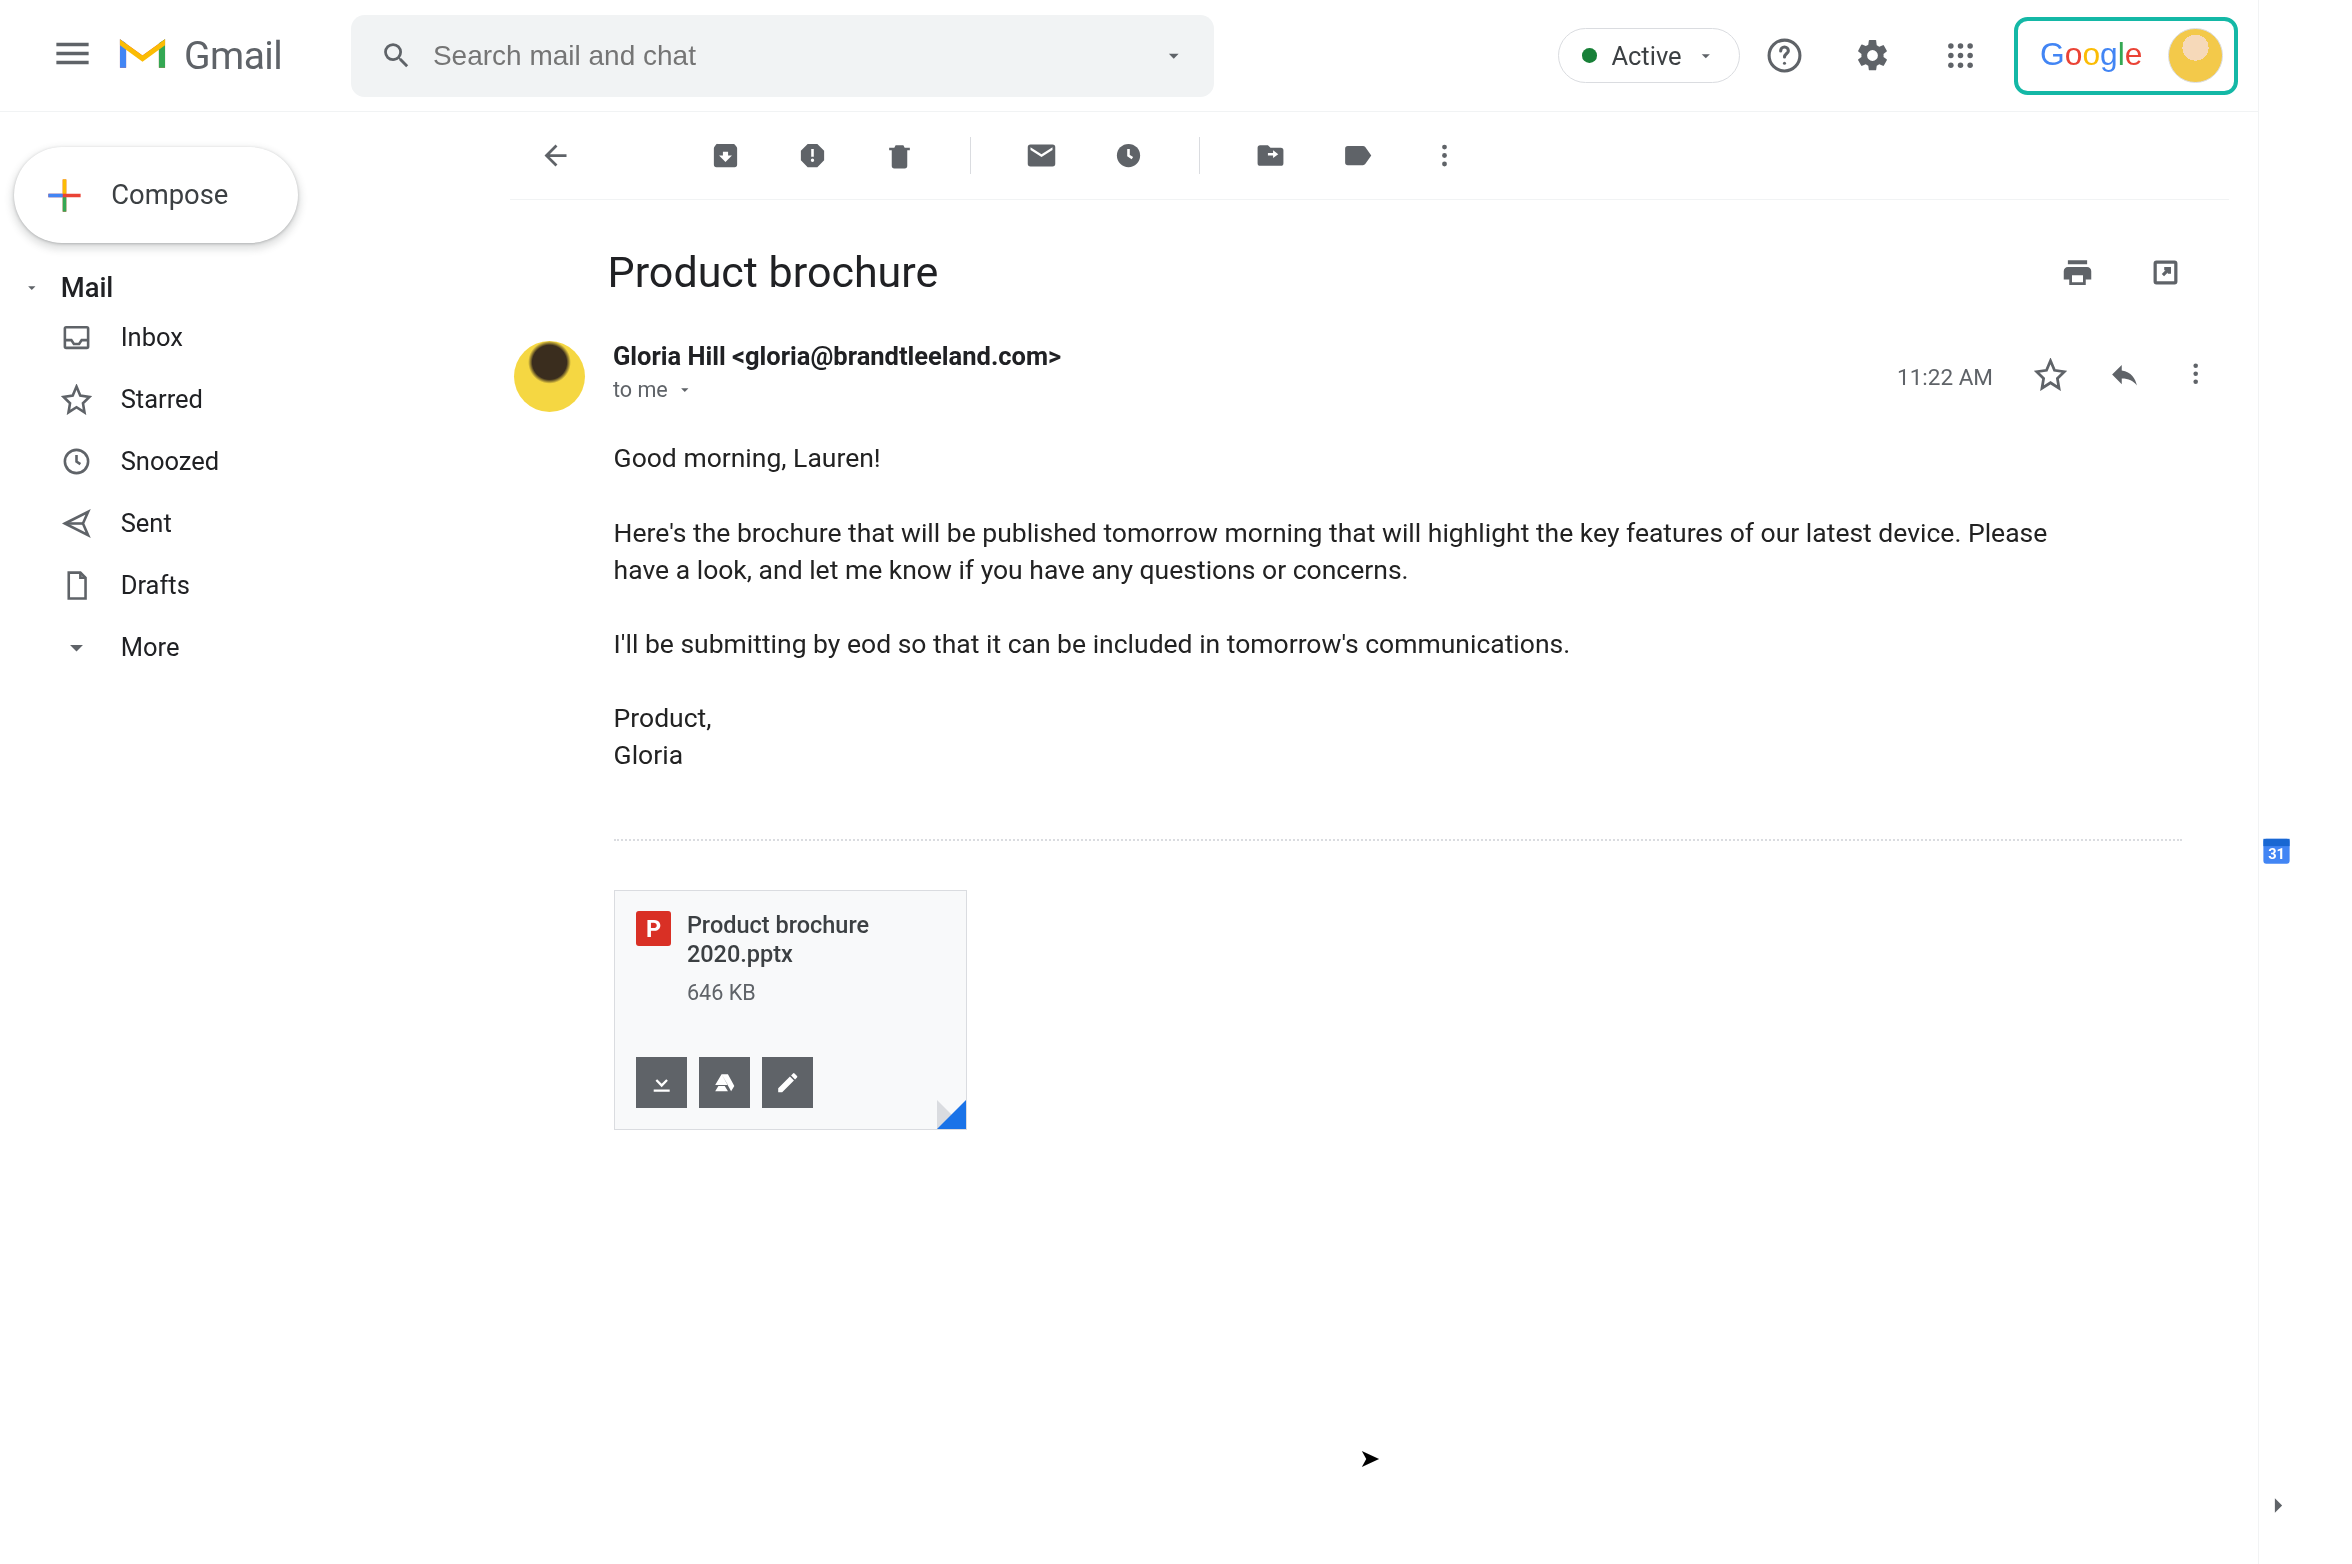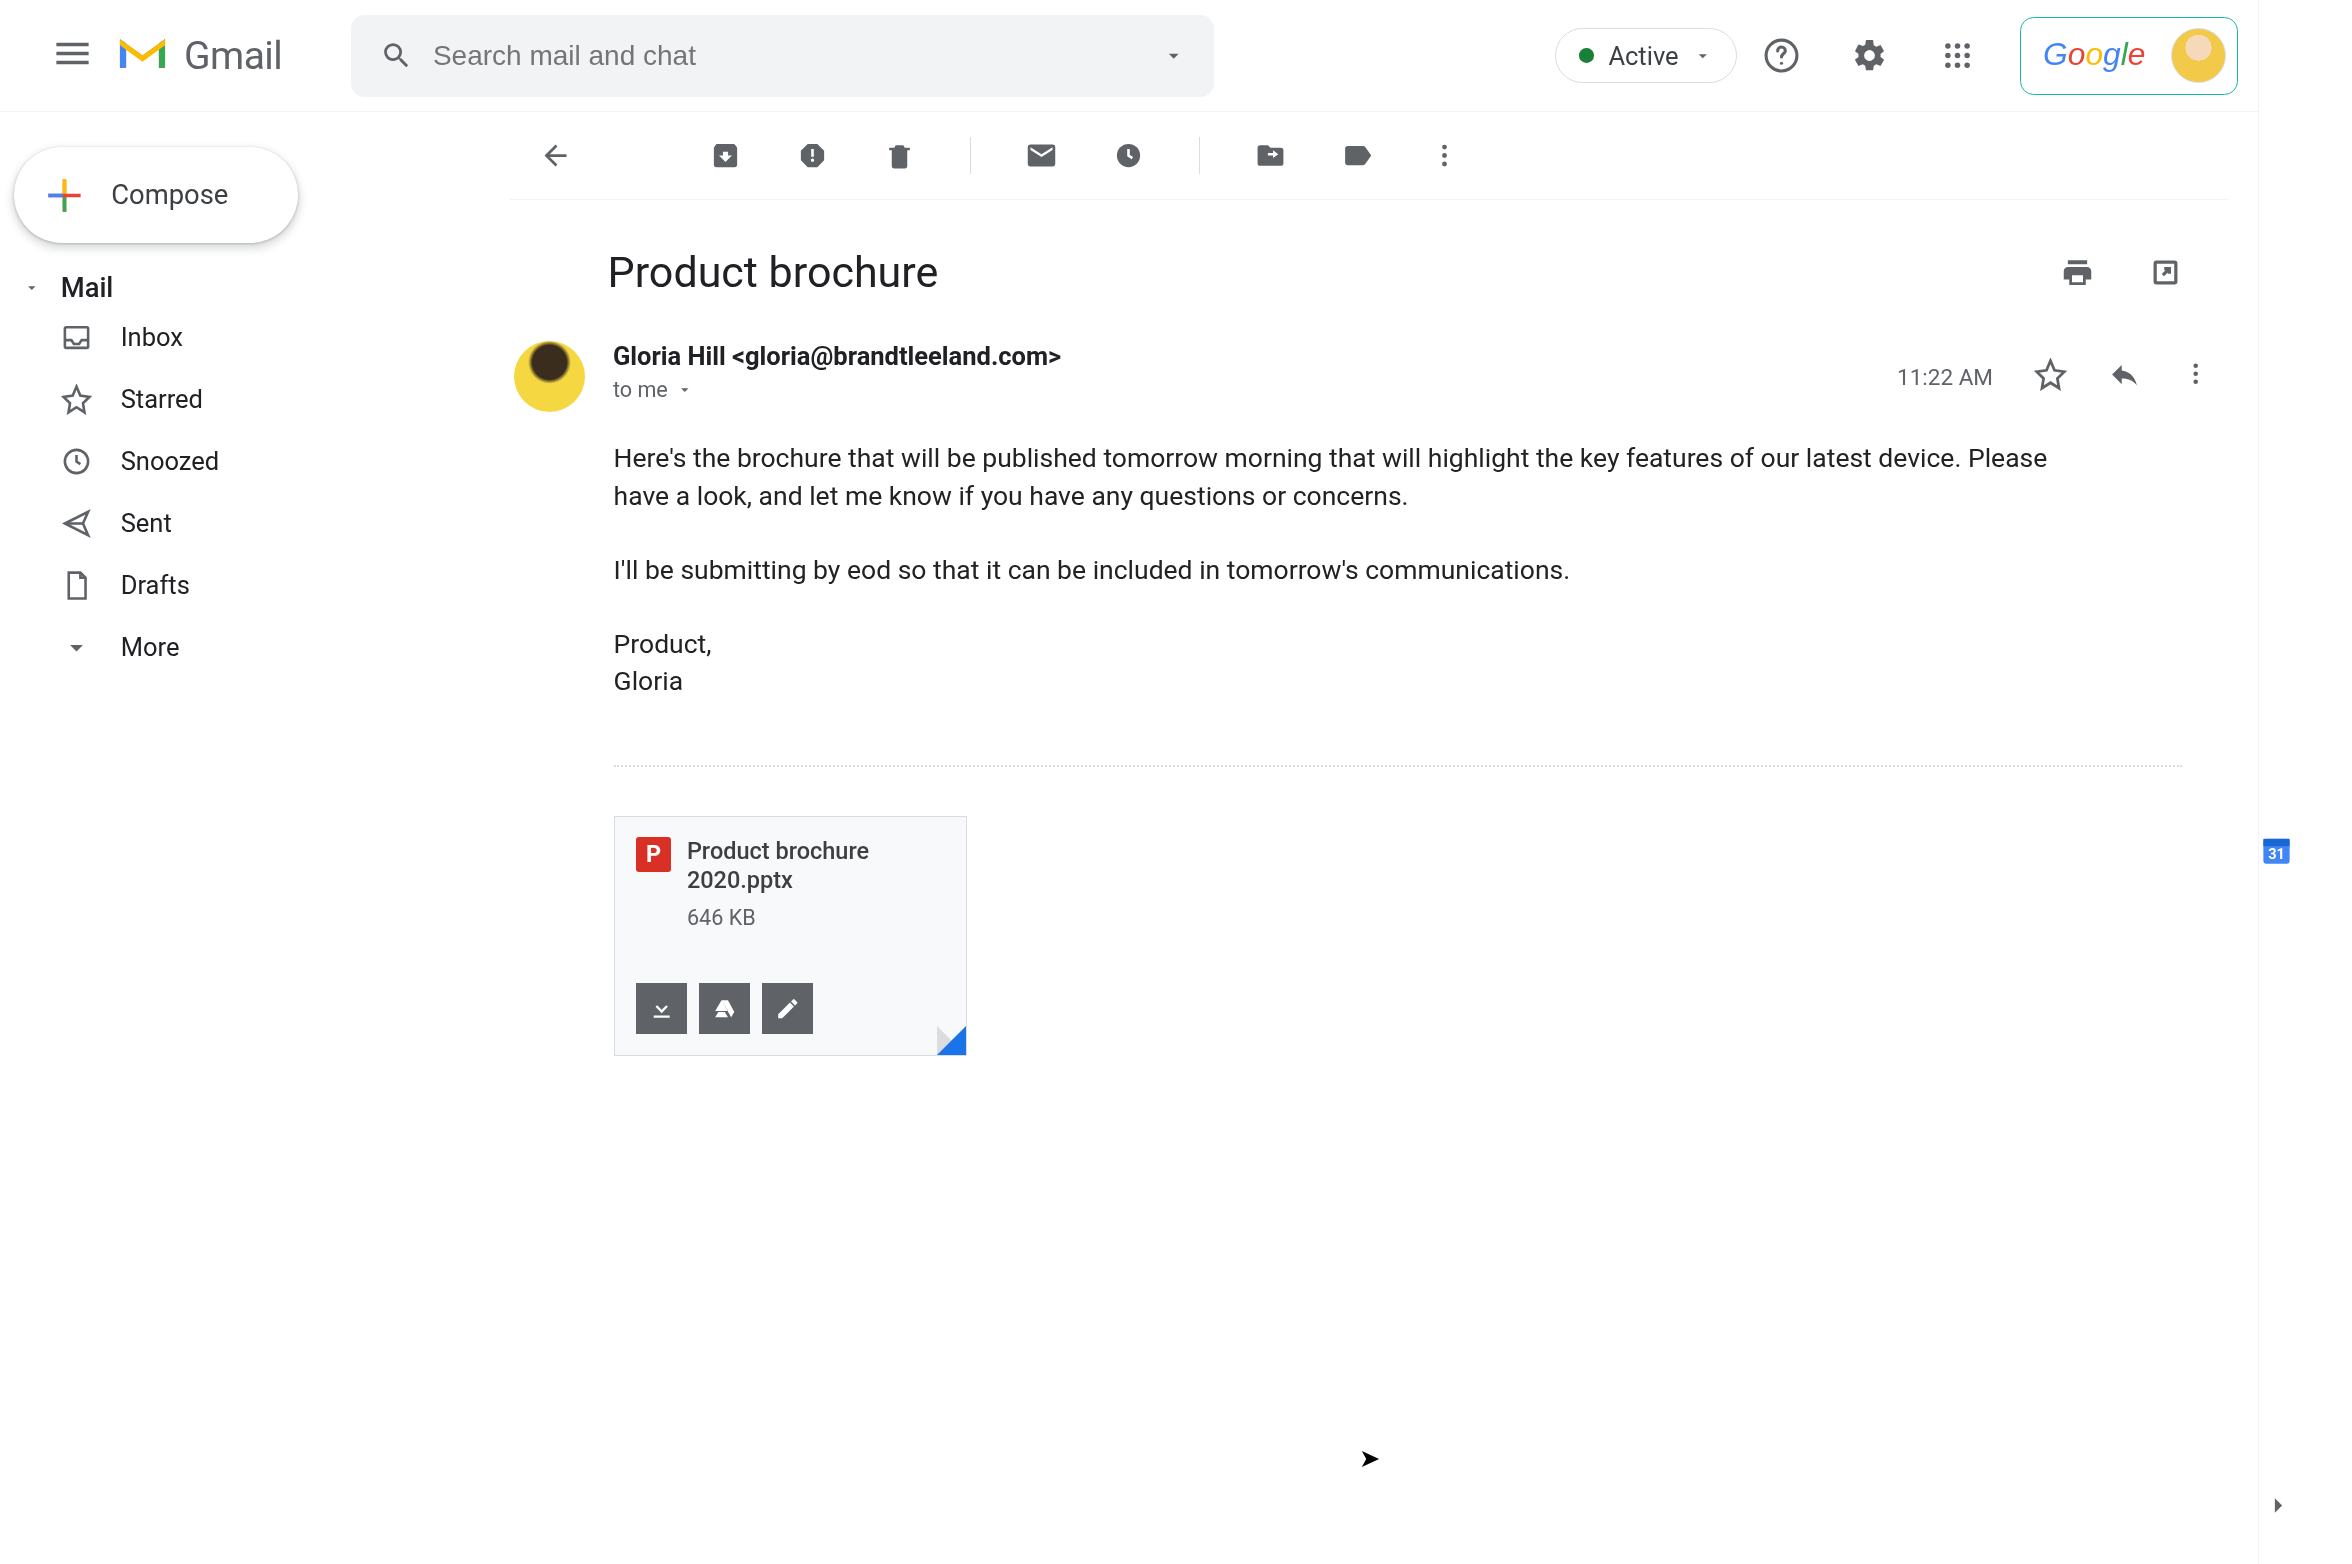--- a/index.html
+++ b/index.html
@@ -14,21 +14,21 @@
   .header { height: 112px; display: flex; align-items: center; padding: 0 19.6px; border-bottom: 1px solid #f1f3f4; }
   .menu-icon { width: 47px; height: 47px; margin: 0 17.6px 0 31px; cursor:pointer; }
   .gmail-logo { display: flex; align-items: flex-start; gap: 13.7px; margin-right: 69px; }
   .gmail-text { font-size: 39px; color: #5f6368; letter-spacing: -0.5px; }
   .search-bar { flex: 0 0 863px; height: 82px; background: #f1f3f4; border-radius: 13.7px; display: flex; align-items: center; padding: 0 29px; gap: 19.6px; }
   .search-bar input { border: none; background: transparent; font-size: 28px; color: #5f6368; flex:1; outline:none; }
   .header-spacer { flex: 1; }
   .status-chip { border: 1px solid #dadce0; border-radius: 979px; height: 55px; padding: 0 23.5px; display: flex; align-items: center; gap: 14.7px; font-size: 25.5px; color: #3c4043; }
   .status-dot { width: 14.7px; height: 14.7px; border-radius: 50%; background: #188038; }
   .hdr-btn { width: 39px; height: 39px; margin: 0 24.5px; color:#5f6368; cursor:pointer; display:flex;align-items:center;justify-content:center;}
-  .google-chip { border: 1px solid #14b8a6; border-radius: 13.7px; height: 78px; display: flex; align-items: center; padding: 0 11.8px 0 21.6px; gap: 19.6px; margin-left:19px;font-style:italic;}
+  .google-chip { border: 4px solid #14b8a6; border-radius: 13.7px; height: 78px; display: flex; align-items: center; padding: 0 11.8px 0 21.6px; gap: 19.6px; margin-left:10px;}
   .avatar { width: 55px; height: 55px; border-radius: 50%; background: radial-gradient(circle at 50% 35%, #f6d9b9 0 30%, #f3c94a 30% 100%); border:1px solid #dadce0;}
 
   
   .body-row { flex: 1; display: flex; }
   .sidebar { width: 490px; padding: 17.6px 0 0 13.7px; display:flex; flex-direction:column; }
   .compose-btn { width: 284px; height: 96px; margin: 17.6px 0 29px 0; border-radius: 49px; background: #fff; box-shadow: 0 1px 2.9px rgba(60,64,67,.3), 0 3.9px 7.8px 2.9px rgba(60,64,67,.15); display:flex; align-items:center; gap: 25.5px; padding-left: 29px; font-size: 27.4px; color:#3c4043; cursor:pointer;}
   .plus-icon { width: 43px; height: 43px; }
   .mail-header { display:flex; align-items:center; padding-left: 9.8px; gap: 19.6px; font-size:27.4px; color:#202124; font-weight:500; margin-bottom: 17.6px;}
   .nav-item { display:flex; align-items:flex-start; height: 62px; gap: 29px; padding-left: 47px; color:#202124; font-size:25.5px; cursor:pointer; border-radius: 0 31px 31px 0;}
   .nav-item svg, .nav-item .icon-slot { width:31px; height:31px; color:#5f6368; flex-shrink:0; display:flex;align-items:center;justify-content:center;}
@@ -300,20 +300,21 @@
               </svg></div>
           <div><svg viewBox="0 0 24 24" width="27.4" height="27.4" fill="#5f6368">
                 <circle cx="12" cy="5" r="2"></circle>
                 <circle cx="12" cy="12" r="2"></circle>
                 <circle cx="12" cy="19" r="2"></circle>
               </svg></div>
         </div>
       </div>
 
       <div class="msg-body">
+        <p>Good morning, Lauren!</p>
         <p>Here's the brochure that will be published tomorrow morning that will highlight the key features of our latest device. Please have a look, and let me know if you have any questions or concerns.</p>
         <p>I'll be submitting by eod so that it can be included in tomorrow's communications.</p>
         <p><span>Product,</span><br><span>Gloria</span></p>
       </div>
 
       <hr class="dotted-sep">
 
       <div class="attachment">
         <div class="att-head">
           <div class="att-icon">P</div>

